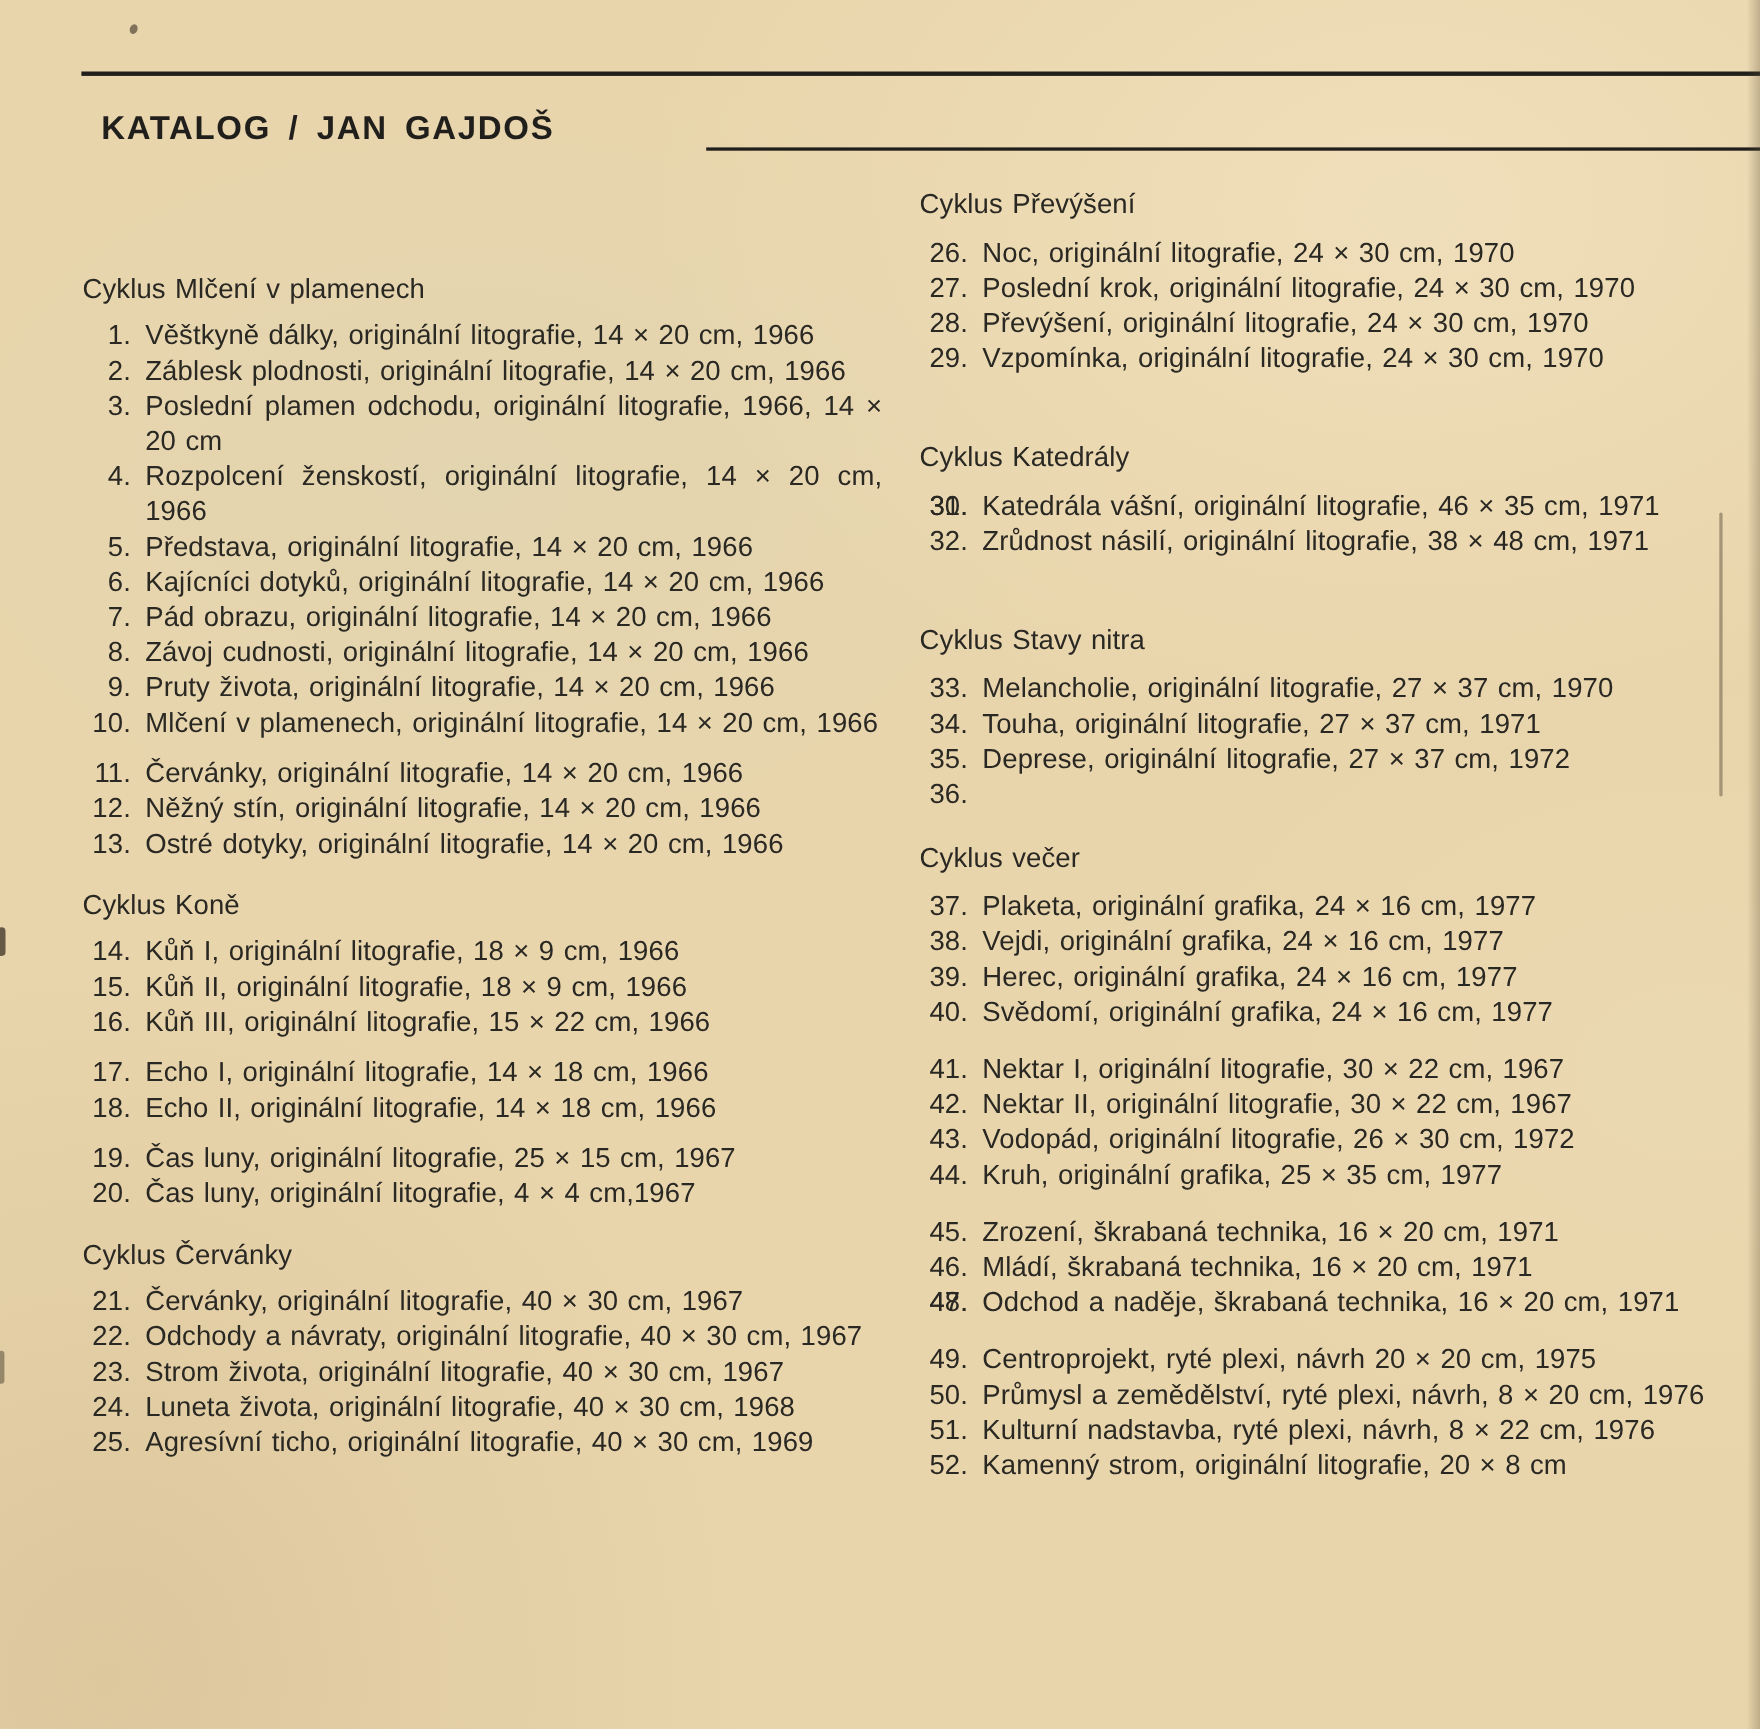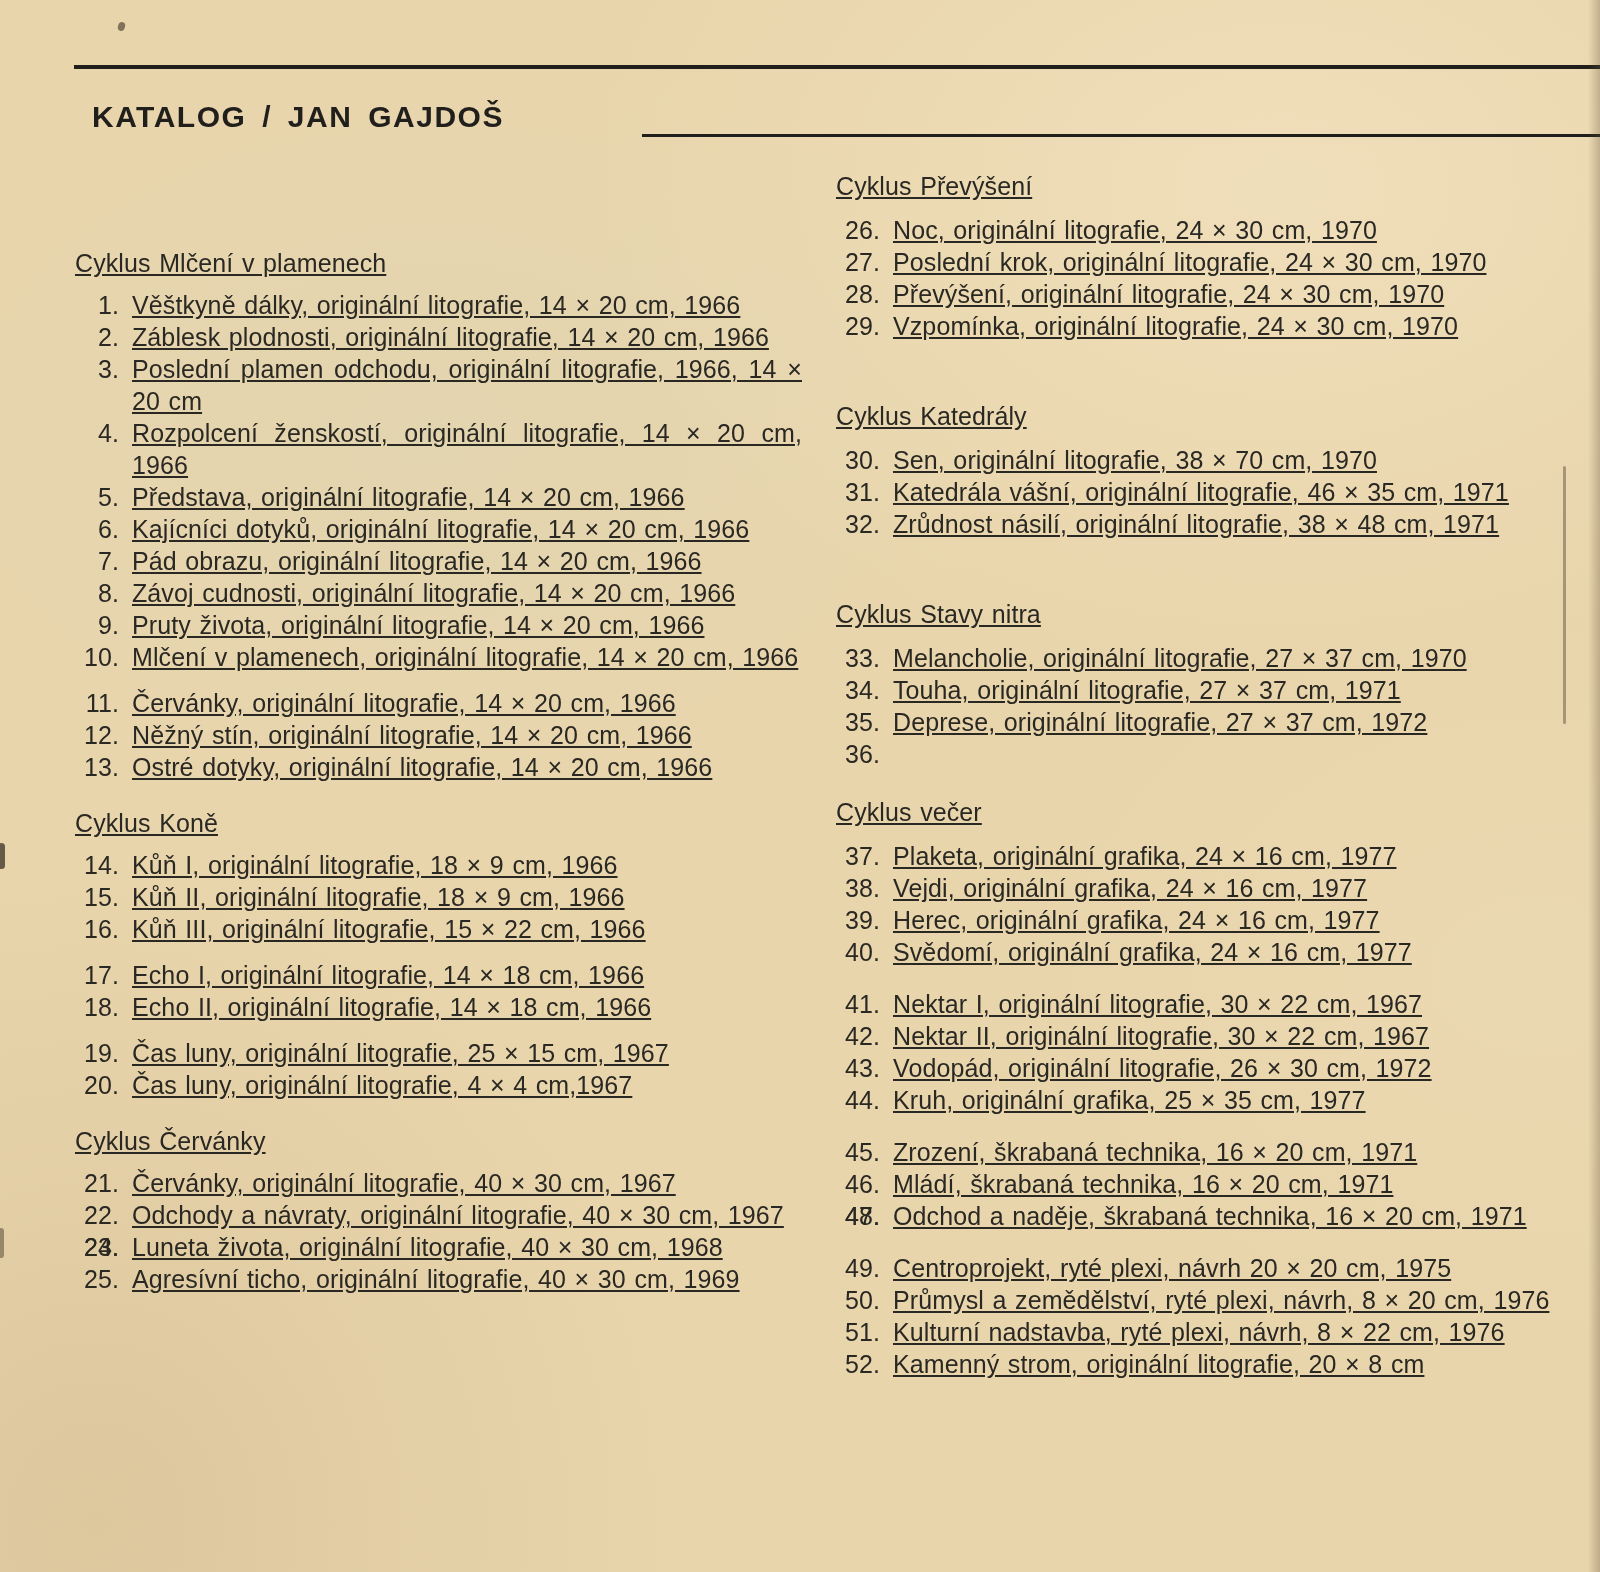--- a/index.html
+++ b/index.html
@@ -31,21 +31,21 @@
   }
 
   .col {
     position: absolute; width: 727px;
     font-size: 25px; line-height: 32px;
     letter-spacing: 0.1px; word-spacing: 1.5px;
   }
   .col-left  { left: 75px;  top: 247px; }
   .col-right { left: 836px; top: 170px; }
 
-  .section { margin: 0; text-decoration: underline; }
+  .section { margin: 0; }
   .col-left  .section + .section { margin-top: 24px; }
   .col-right .section + .section { margin-top: 58px; }
 
   .section-title { margin: 0; font-size: 25px; font-weight: 400; }
   .col-left  .section-title { margin-bottom: 10px; }
   .col-right .section-title { margin-bottom: 12px; }
 
   .col-left  .group + .group { margin-top: 14px; }
   .col-right .group + .group { margin-top: 20px; }
 
@@ -117,40 +117,40 @@
         <div class="group">
           <div class="item"><span class="num">19.</span><span class="txt">Čas luny, originální litografie, 25 × 15 cm, 1967</span></div>
           <div class="item"><span class="num">20.</span><span class="txt">Čas luny, originální litografie, 4 × 4 cm,1967</span></div>
         </div>
       </section>
       <section class="section">
         <h2 class="section-title">Cyklus Červánky</h2>
         <div class="group">
           <div class="item"><span class="num">21.</span><span class="txt">Červánky, originální litografie, 40 × 30 cm, 1967</span></div>
           <div class="item"><span class="num">22.</span><span class="txt">Odchody a návraty, originální litografie, 40 × 30 cm, 1967</span></div>
-          <div class="item"><span class="num">23.</span></div>
+          <div class="item"><span class="num">23.</span><span class="txt">Strom života, originální litografie, 40 × 30 cm, 1967</span></div>
           <div class="item"><span class="num">24.</span><span class="txt">Luneta života, originální litografie, 40 × 30 cm, 1968</span></div>
           <div class="item"><span class="num">25.</span><span class="txt">Agresívní ticho, originální litografie, 40 × 30 cm, 1969</span></div>
         </div>
       </section>
     </div>
   <div class="col col-right">
       <section class="section">
         <h2 class="section-title">Cyklus Převýšení</h2>
         <div class="group">
           <div class="item"><span class="num">26.</span><span class="txt">Noc, originální litografie, 24 × 30 cm, 1970</span></div>
           <div class="item"><span class="num">27.</span><span class="txt">Poslední krok, originální litografie, 24 × 30 cm, 1970</span></div>
           <div class="item"><span class="num">28.</span><span class="txt">Převýšení, originální litografie, 24 × 30 cm, 1970</span></div>
           <div class="item"><span class="num">29.</span><span class="txt">Vzpomínka, originální litografie, 24 × 30 cm, 1970</span></div>
         </div>
       </section>
       <section class="section">
         <h2 class="section-title">Cyklus Katedrály</h2>
         <div class="group">
-          <div class="item"><span class="num">30.</span><span class="txt">Sen, originální litografie, 38 × 70 cm, 1970</span></div>
+          <div class="item"><span class="num">30.</span></div>
           <div class="item"><span class="num">31.</span><span class="txt">Katedrála vášní, originální litografie, 46 × 35 cm, 1971</span></div>
           <div class="item"><span class="num">32.</span><span class="txt">Zrůdnost násilí, originální litografie, 38 × 48 cm, 1971</span></div>
         </div>
       </section>
       <section class="section">
         <h2 class="section-title">Cyklus Stavy nitra</h2>
         <div class="group">
           <div class="item"><span class="num">33.</span><span class="txt">Melancholie, originální litografie, 27 × 37 cm, 1970</span></div>
           <div class="item"><span class="num">34.</span><span class="txt">Touha, originální litografie, 27 × 37 cm, 1971</span></div>
           <div class="item"><span class="num">35.</span><span class="txt">Deprese, originální litografie, 27 × 37 cm, 1972</span></div>

